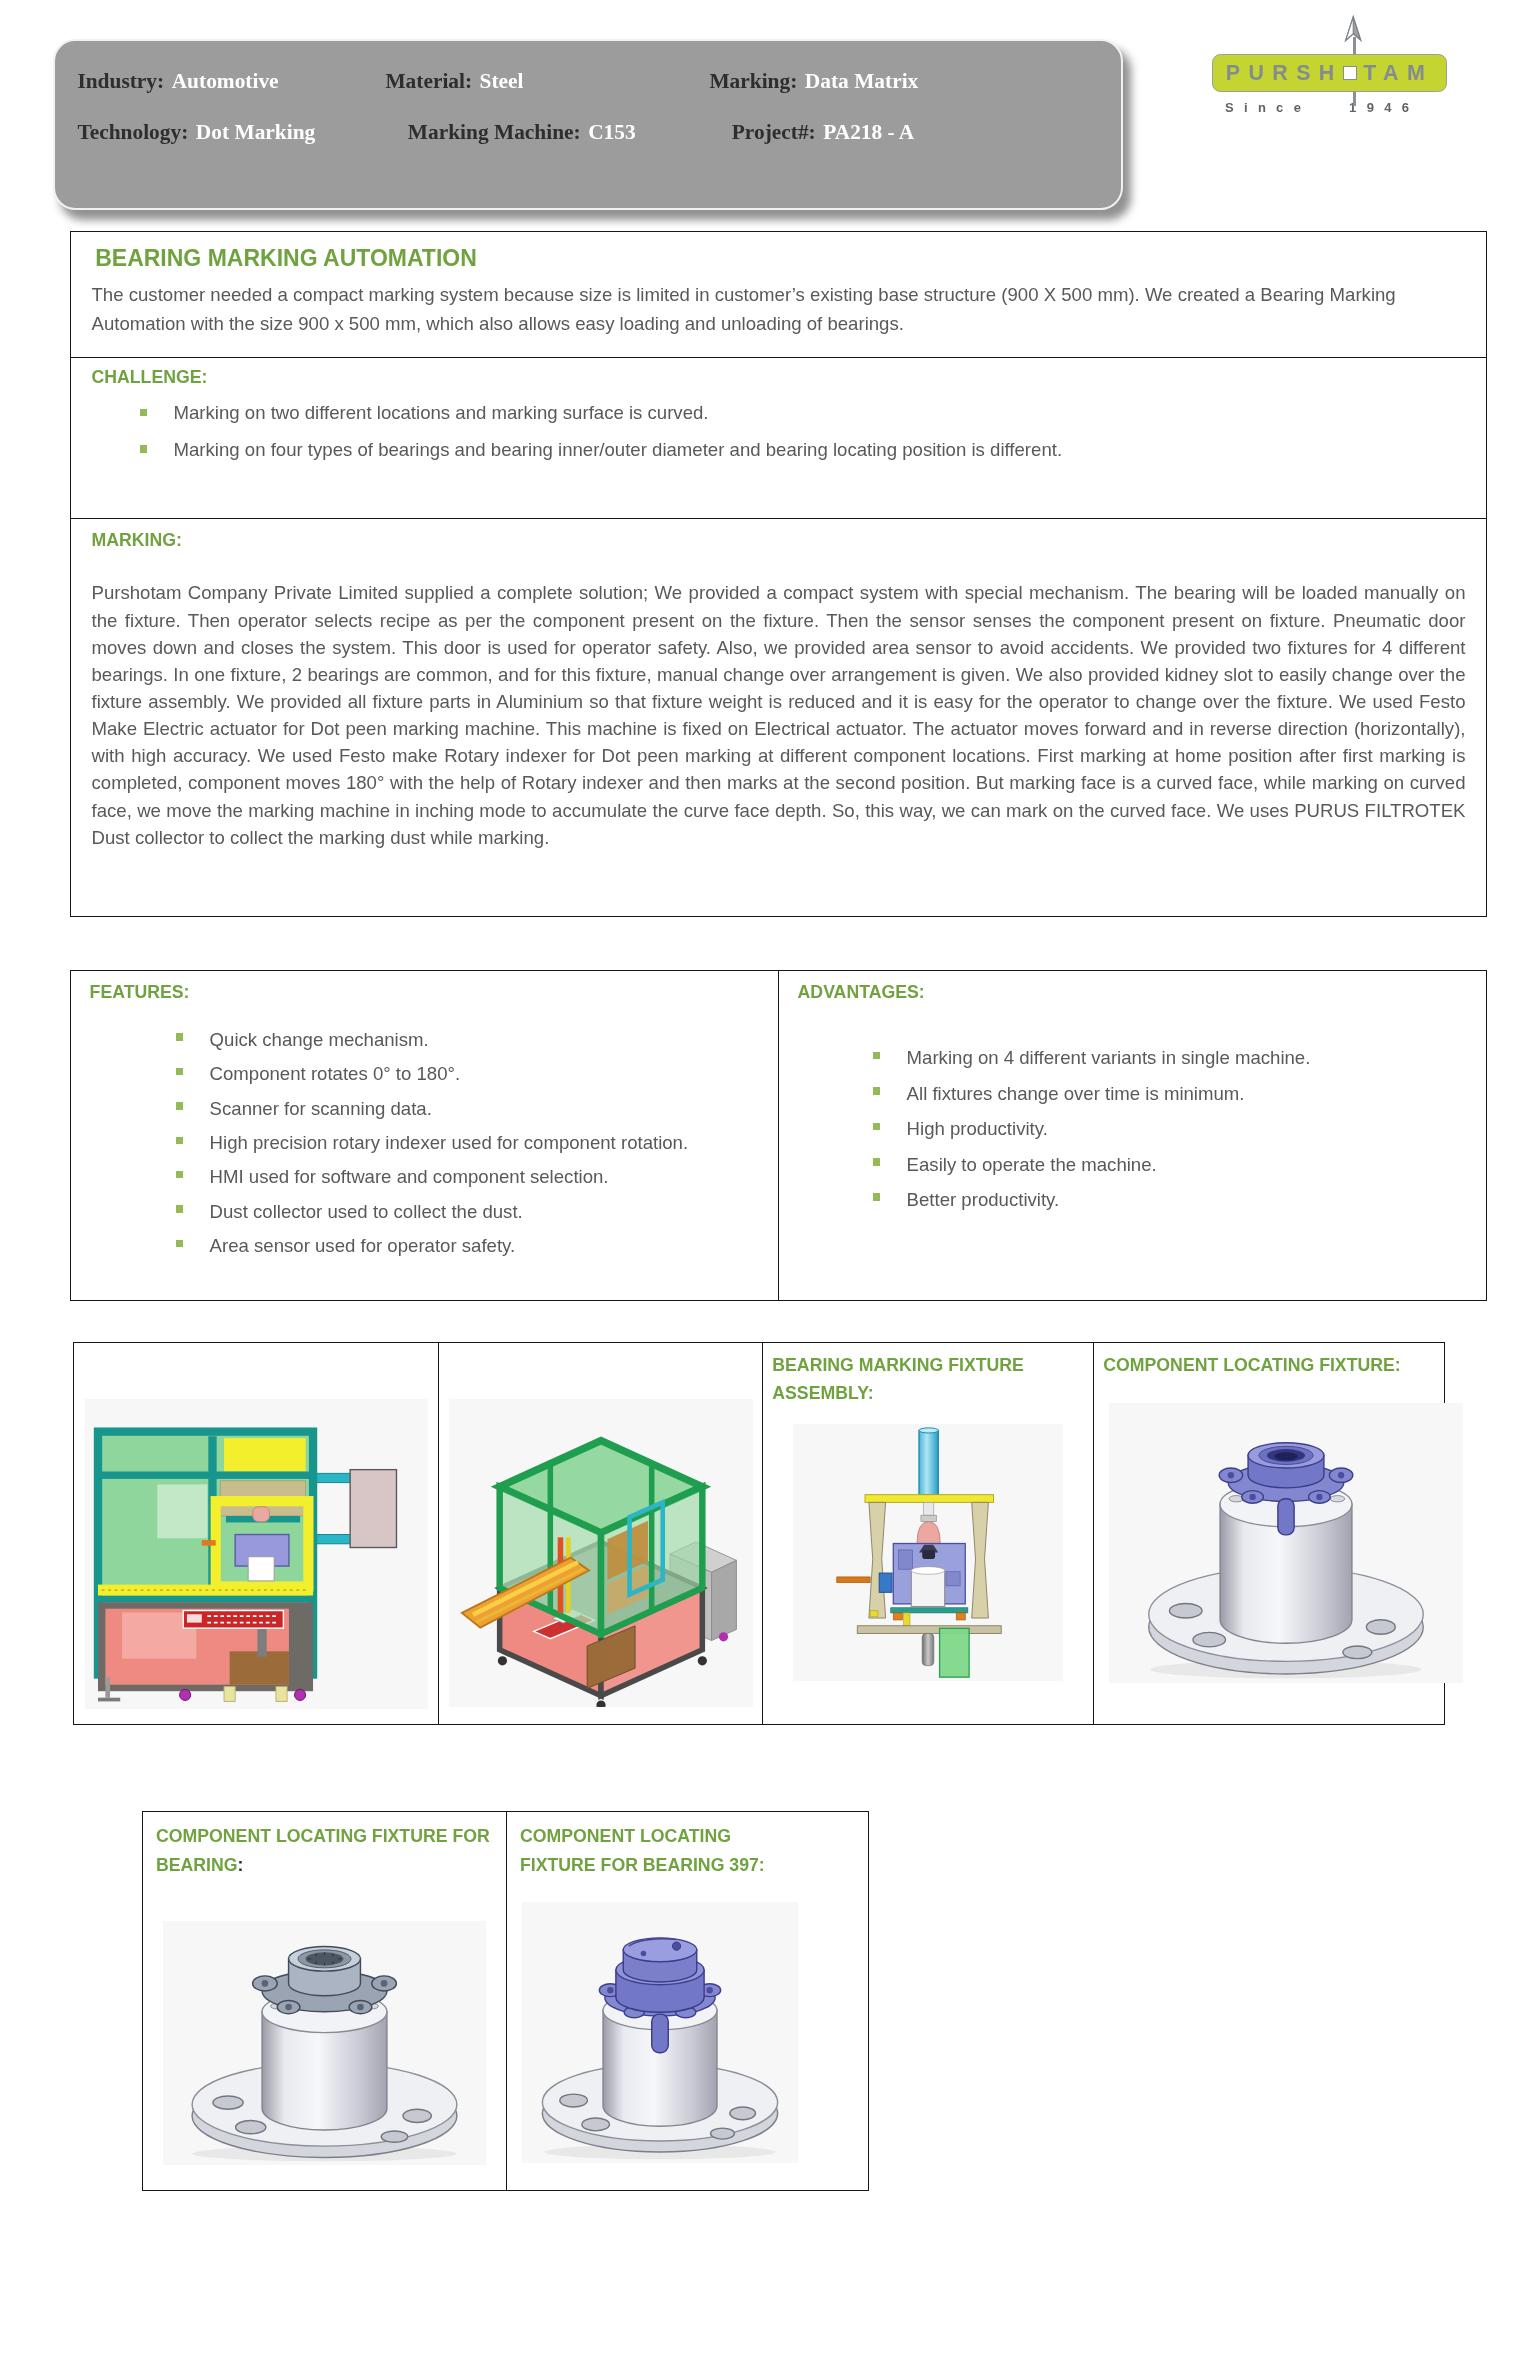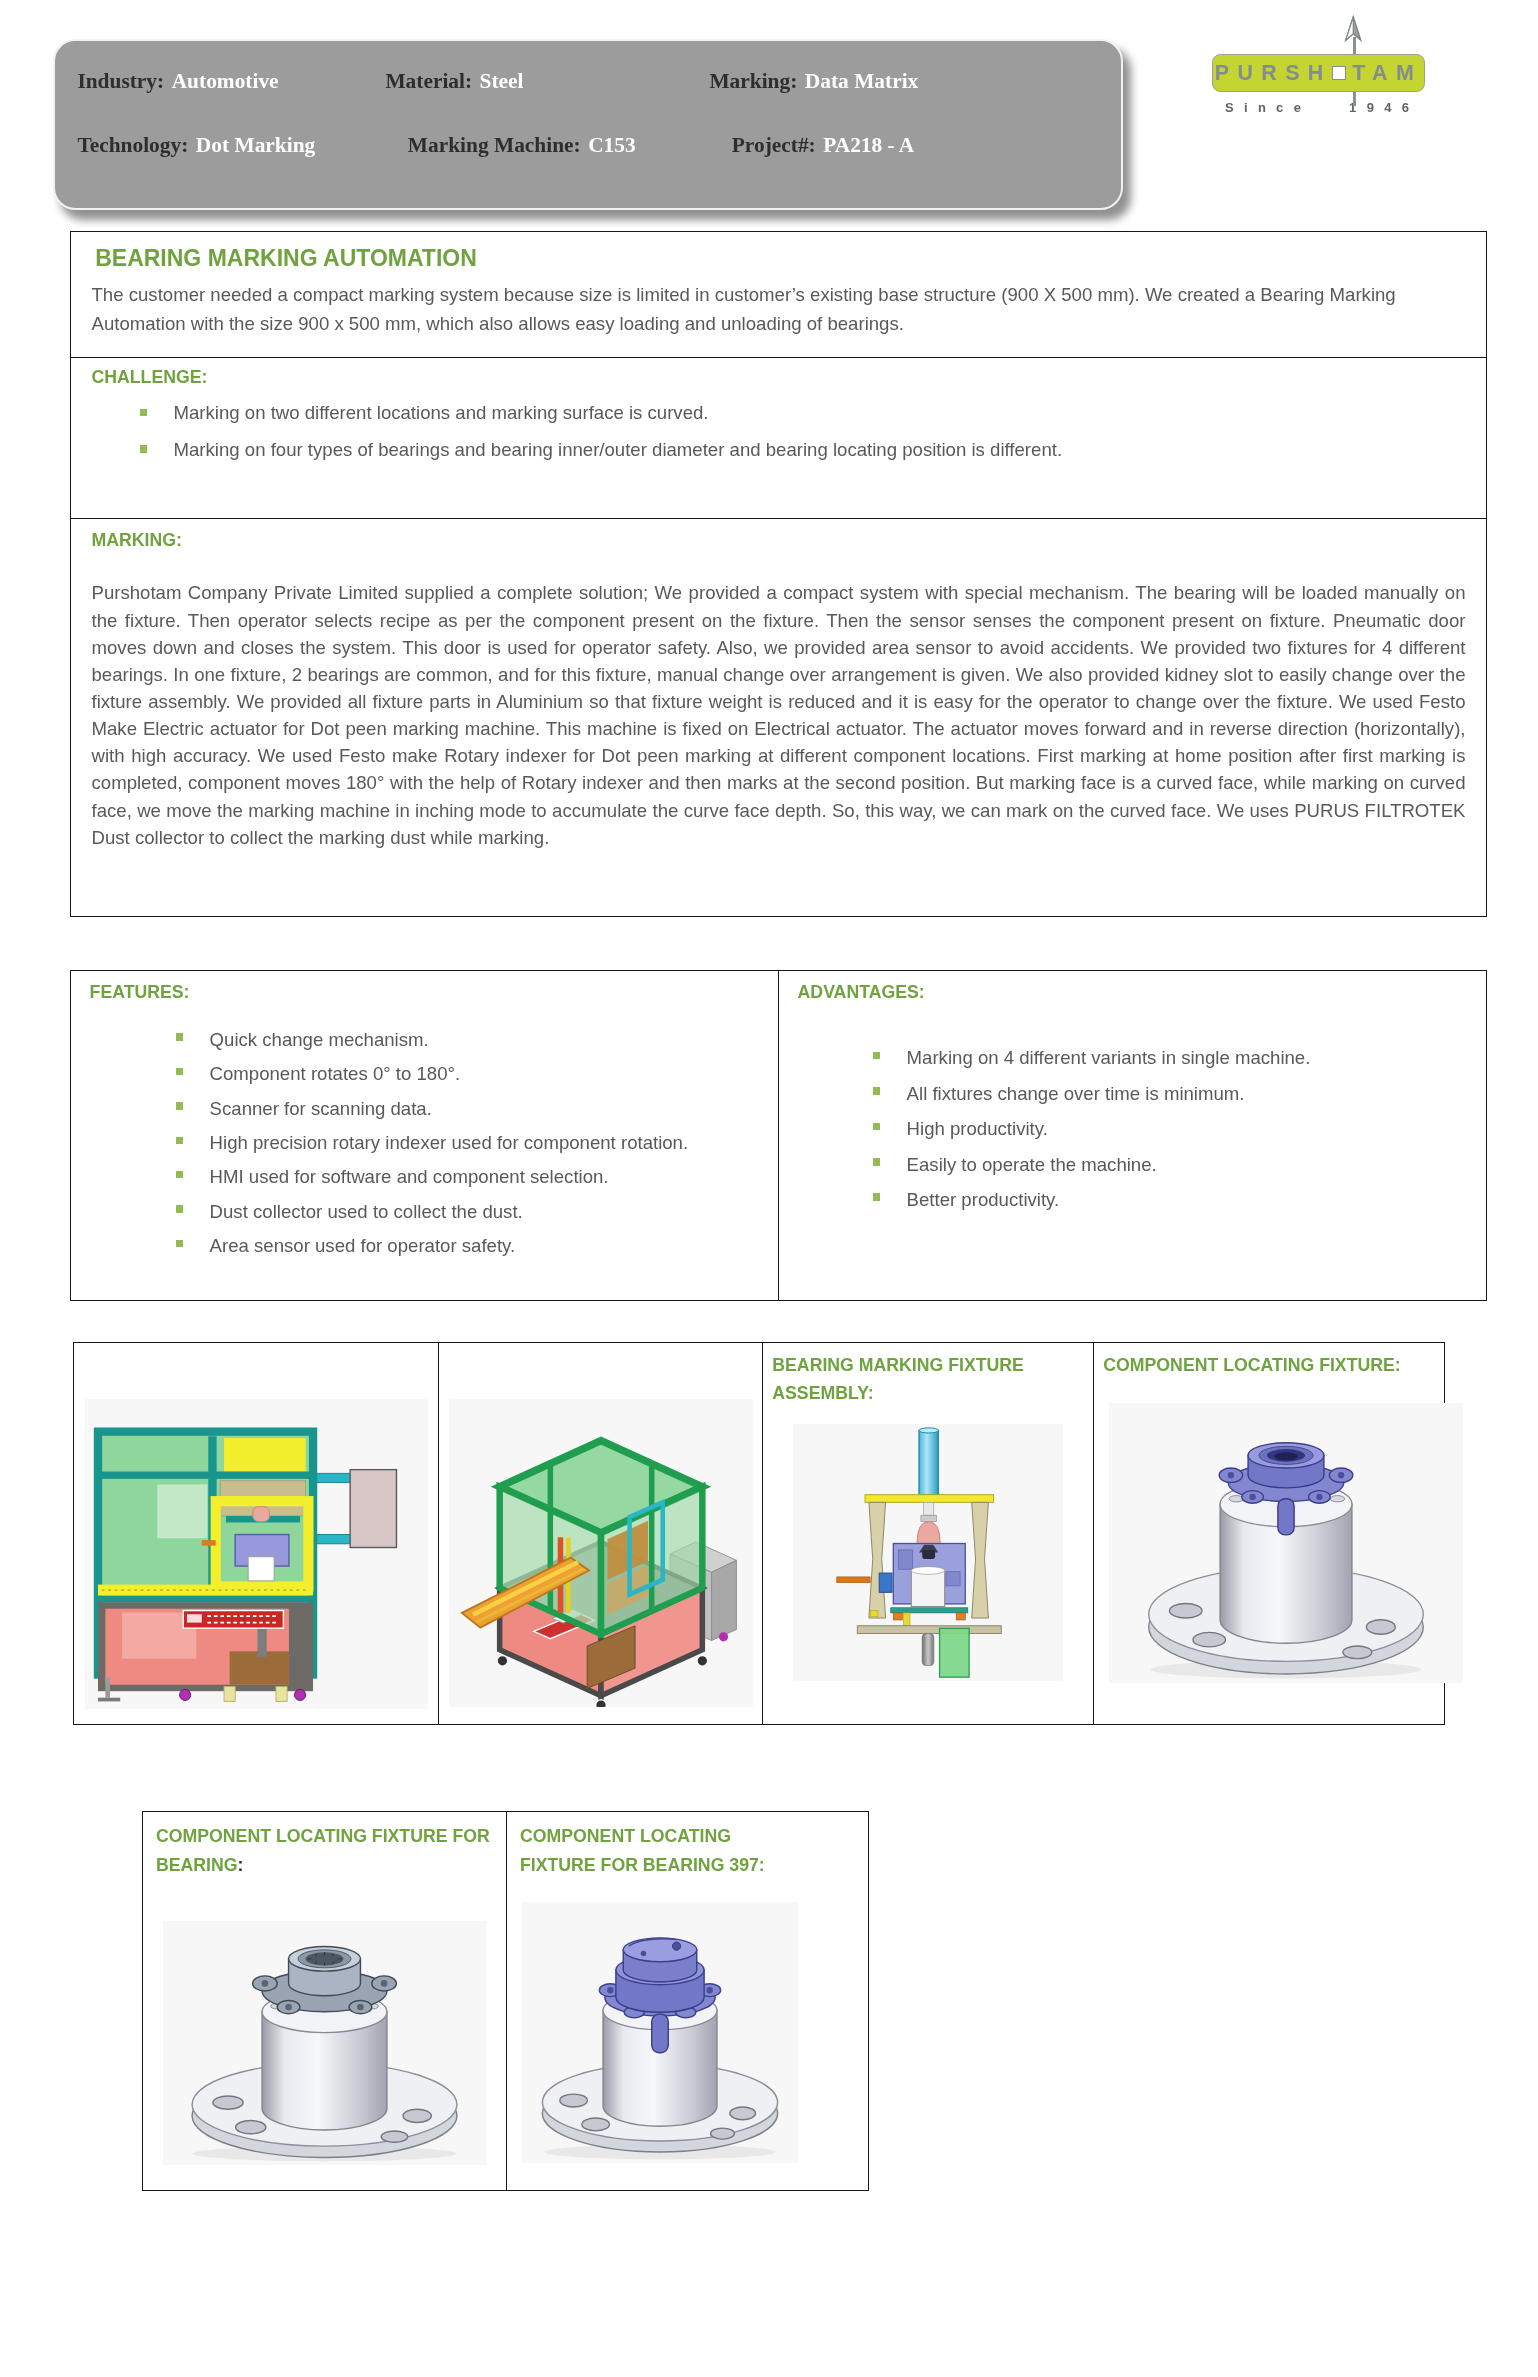--- a/index.html
+++ b/index.html
@@ -11,32 +11,32 @@
 
   
   .header-area { position:relative; height:231px; }
   .info-card {
     position:absolute; left:53px; top:39px; width:1070px; height:171px;
     background:#9c9c9c; border:2.8px solid #f1f1f1; border-radius:22.4px;
     box-shadow:7.5px 9.3px 8.4px rgba(55,55,55,0.55);
     padding:28px 0 0 22.4px;
   }
   .info-grid {
-    display:grid; grid-template-columns:308px 324px auto; row-gap:39px;
+    display:grid; grid-template-columns:308px 324px auto; row-gap:26px;
     font-family:"Liberation Serif", serif; font-size:21.4px; font-weight:bold;
     white-space:nowrap;
   }
   .info-grid .indent { padding-left:22.4px; }
   .f-label { color:#2e2e2e; }
   .f-value { color:#ffffff; padding-left:7.5px; }
 
   
   .logo { position:absolute; left:1212px; top:54px; width:239px; }
   .logo-plate {
-    position:relative; width:213px; height:38px; background:#c4d431;
+    position:relative; width:235px; height:38px; background:#c4d431;
     border:1.9px solid #98a09e; border-radius:8.4px;
     display:flex; align-items:center; justify-content:center;
   }
   .logo-text { color:#858c90; font-weight:bold; font-size:21.4px; letter-spacing:8.4px; }
   .logo-square {
     display:inline-block; width:14px; height:14px; background:#ffffff;
     border:1.9px solid #878e92; margin:0 6.5px 0 0;
   }
   .logo-shaft { position:absolute; left:141px; top:-17px; width:2.8px; height:69px; background:#8a9094; }
   .logo-arrowhead { position:absolute; left:131px; top:-39px; }

